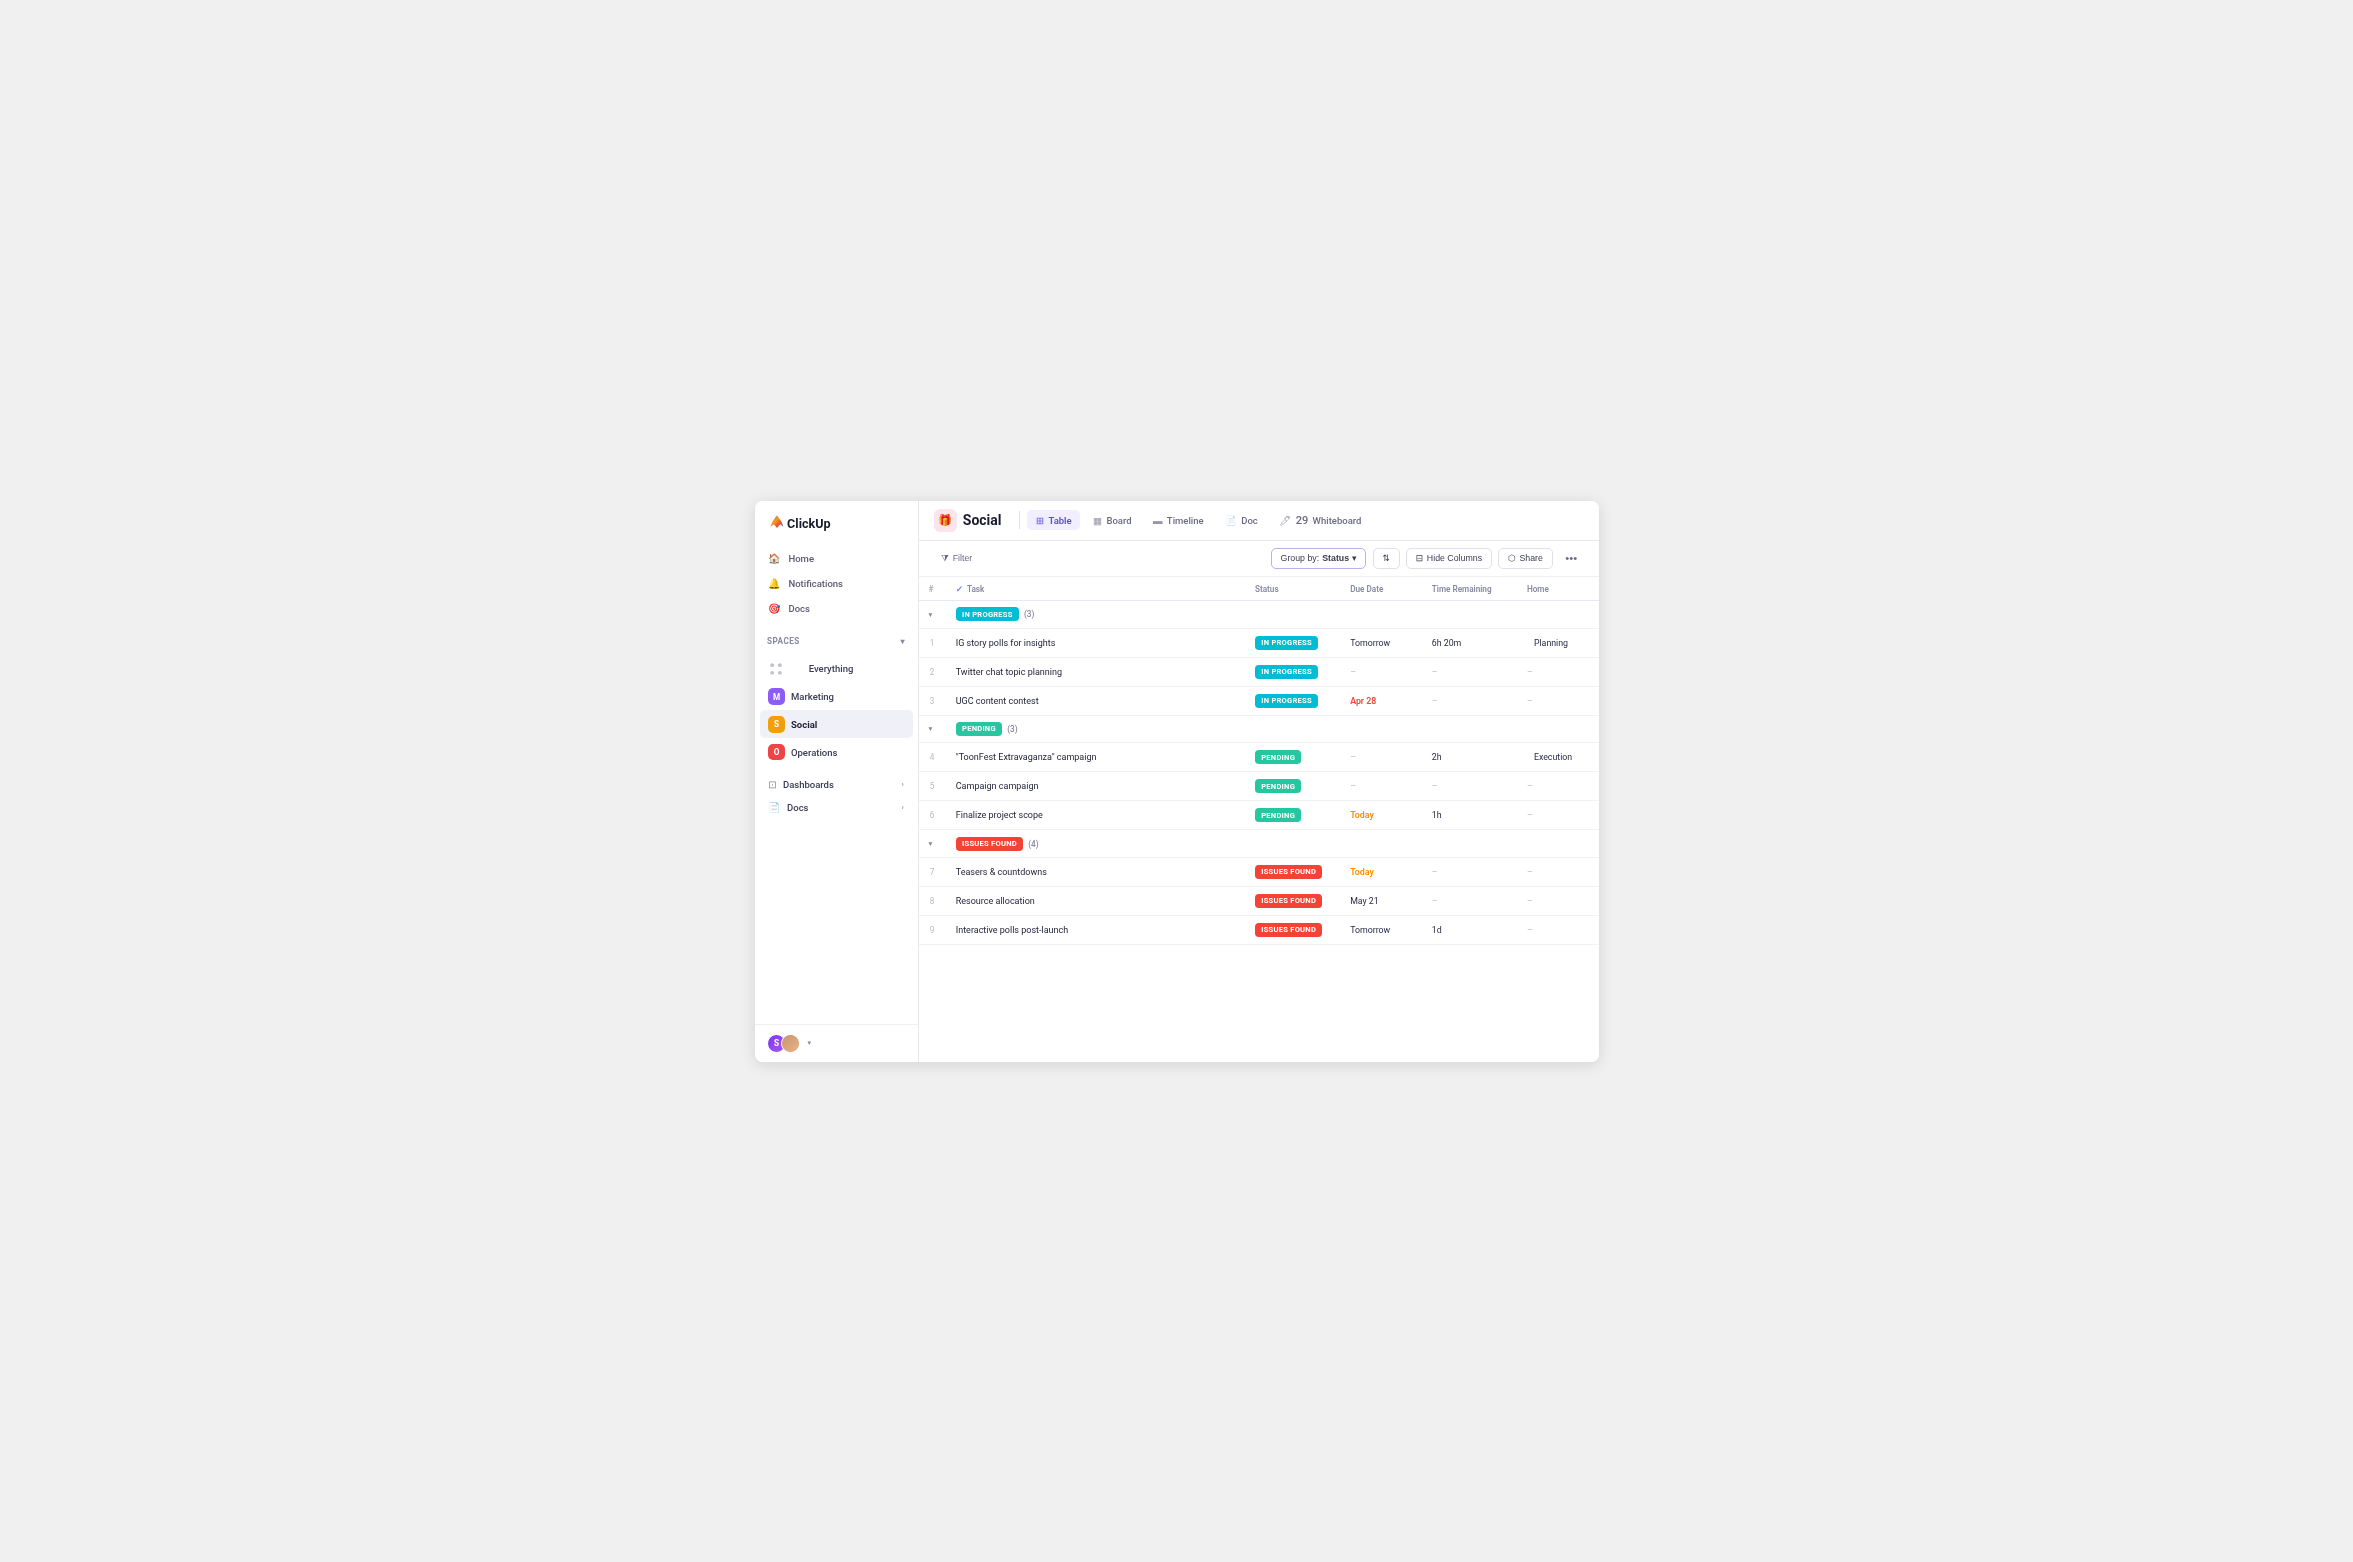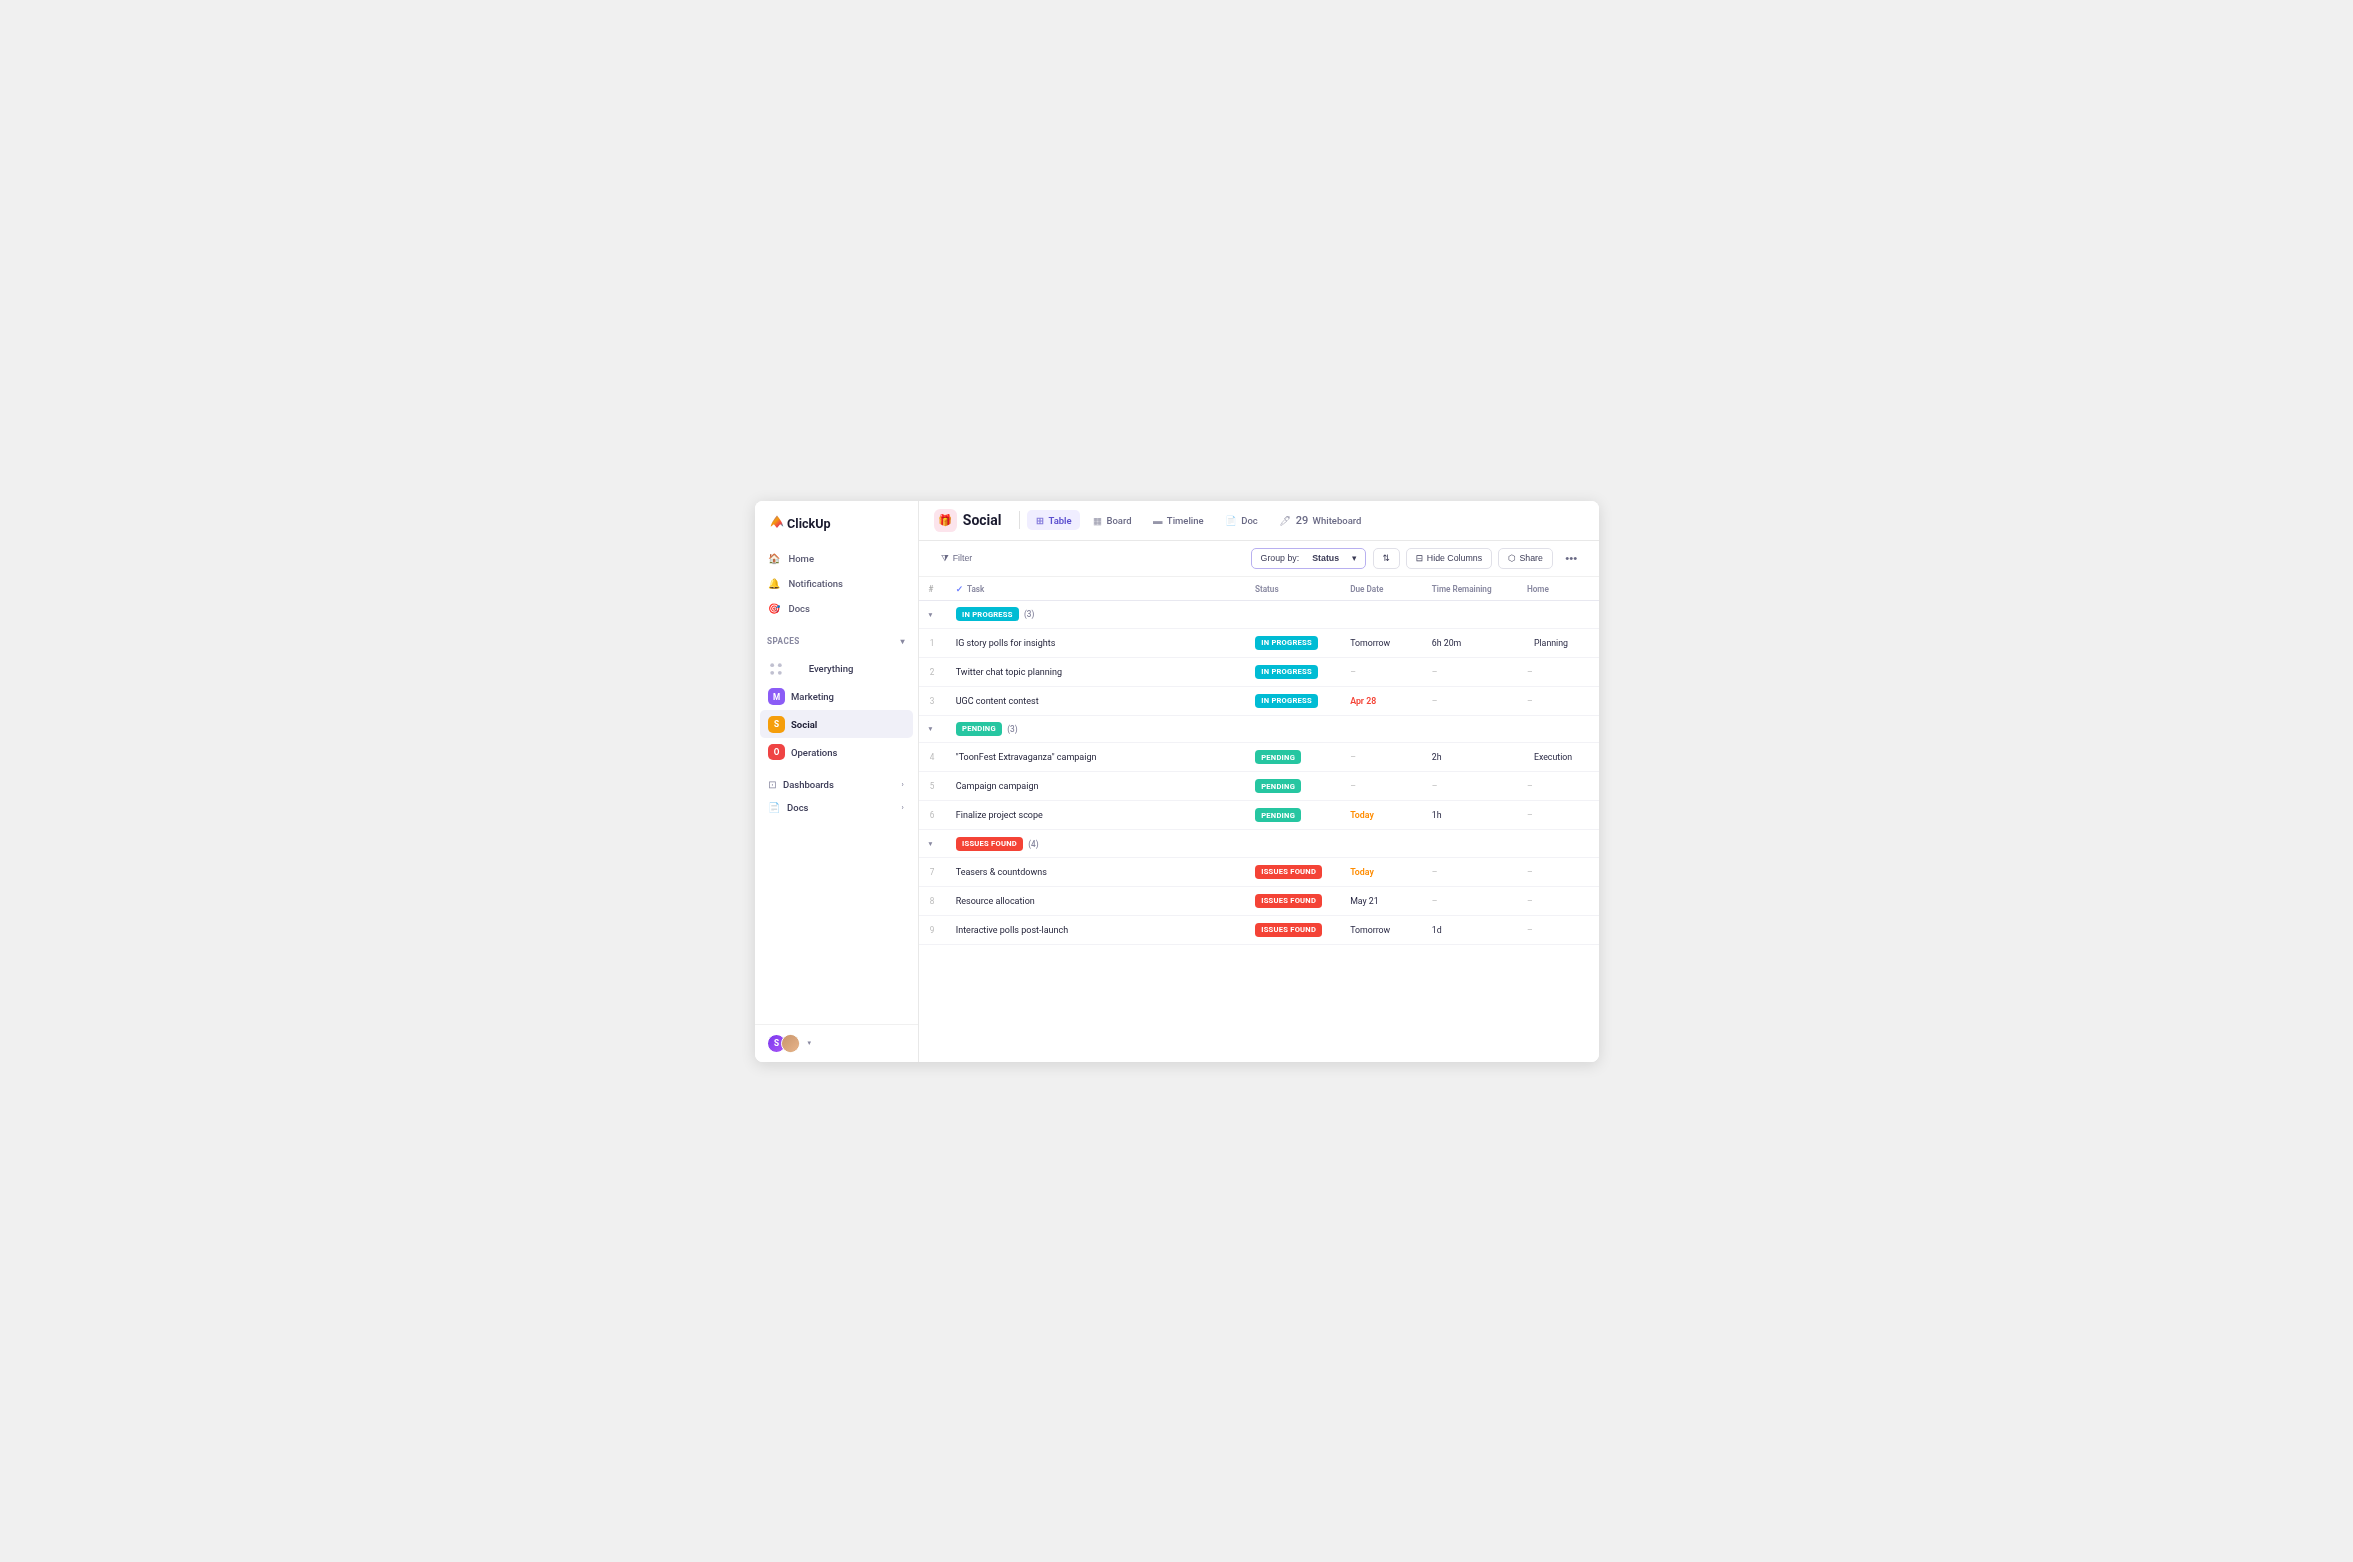--- a/index.html
+++ b/index.html
@@ -276,21 +276,21 @@
       background: transparent;
       cursor: pointer;
       font-size: 8.8px;
       color: #6a6a85;
       font-weight: 500;
     }
     .toolbar-spacer { flex: 1; }
     .group-by-btn {
       display: flex;
       align-items: center;
-      gap: 13px;
+      gap: 3px;
       padding: 4.4px 8.8px;
       border-radius: 5px;
       border: 0.9px solid #b8b0f0;
       background: #fff;
       cursor: pointer;
       font-size: 8.8px;
       color: #3a3a55;
       font-weight: 500;
     }
     .group-by-btn .bold { font-weight: 700; }

